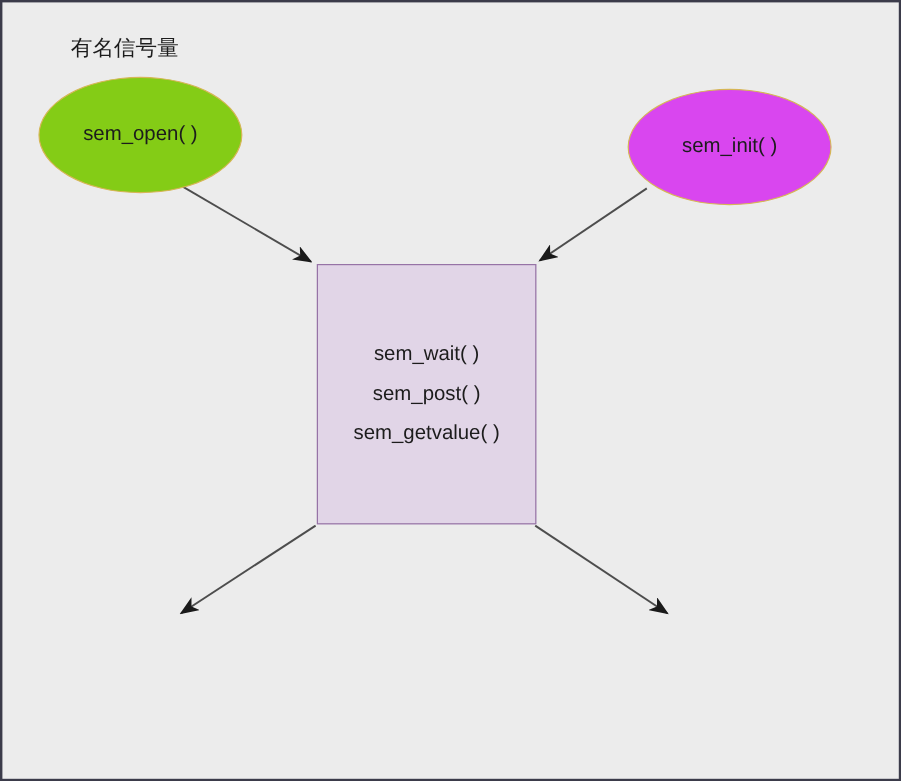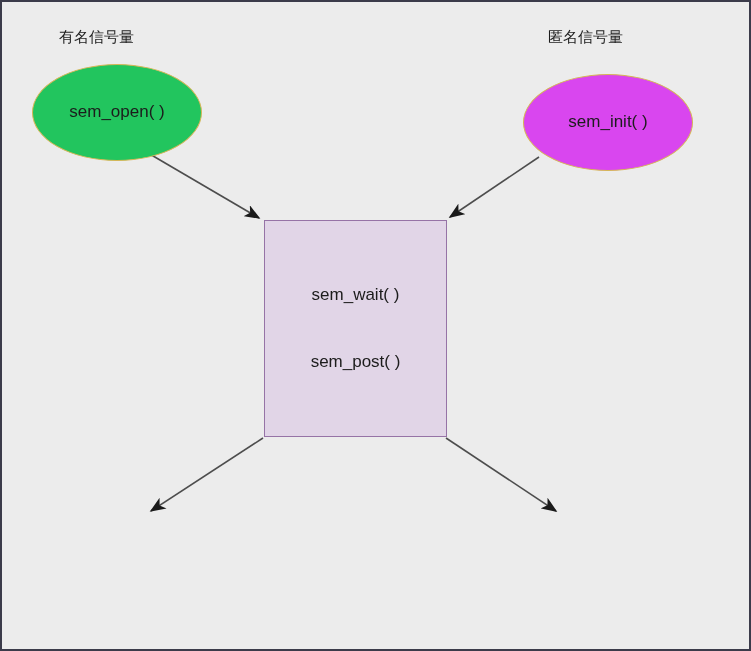--- a/index.html
+++ b/index.html
@@ -34,48 +34,48 @@
     justify-content: center;
     text-align: center;
     color: #1c1c1c;
     font-size: 17px;
     line-height: 1.1;
   }
   .ellipse {
     border-radius: 50%;
   }
   .ellipse-named {
-    background: #22c55e;
+    background: #84cc16;
     border: 1.3px solid #d6b656;
   }
   .ellipse-anon {
     background: #d946ef;
     border: 1.3px solid #d6b656;
   }
   .ellipse-cleanup {
     background: #b1c5d6;
     border: 1.3px solid #3f5568;
   }
   .box-ops {
     background: #e1d5e7;
     border: 1.3px solid #9673a6;
     align-items: center;
     justify-content: center;
   }
   .op-line {
-    margin: 24px 0;
+    margin: 7px 0;
     white-space: nowrap;
   }
   .ell-line {
     margin: 7px 0;
     white-space: nowrap;
   }
   .caption {
     position: absolute;
-    font-size: 15px;
+    font-size: 18px;
     color: #1c1c1c;
     white-space: nowrap;
   }
   
   #node-sem-open   { left: 30px;  top: 62px;  width: 170px; height: 97px; }
   #node-sem-init   { left: 521px; top: 72px;  width: 170px; height: 97px; }
   #node-ops        { left: 262px; top: 218px; width: 183px; height: 217px; }
   #node-cleanup-named { left: 51px;  top: 509px; width: 169px; height: 97px; }
   #node-sem-destroy   { left: 520px; top: 505px; width: 170px; height: 97px; }
   #caption-named { left: 57px;  top: 26px; }
@@ -97,30 +97,30 @@
 
     <line x1="537" y1="155" x2="448" y2="215" stroke="#4d4d4d" stroke-width="1.6" marker-end="url(#arrowhead)"></line>
 
     <line x1="261" y1="436" x2="149" y2="509" stroke="#4d4d4d" stroke-width="1.6" marker-end="url(#arrowhead)"></line>
 
     <line x1="444" y1="436" x2="554" y2="509" stroke="#4d4d4d" stroke-width="1.6" marker-end="url(#arrowhead)"></line>
   </svg>
 
   <div class="caption" id="caption-named">有名信号量</div>
 
-  <div class="caption" id="caption-anon">匿名信号量</div>
 
   <div class="node ellipse ellipse-named" id="node-sem-open">
     <div class="ell-line">sem_open( )</div>
   </div>
 
   <div class="node ellipse ellipse-anon" id="node-sem-init">
     <div class="ell-line">sem_init( )</div>
   </div>
 
   <div class="node box-ops" id="node-ops">
     <div class="op-line">sem_wait( )</div>
     <div class="op-line">sem_post( )</div>
+    <div class="op-line">sem_getvalue( )</div>
   </div>
 
 
 
 </div>
 
 </body></html>

